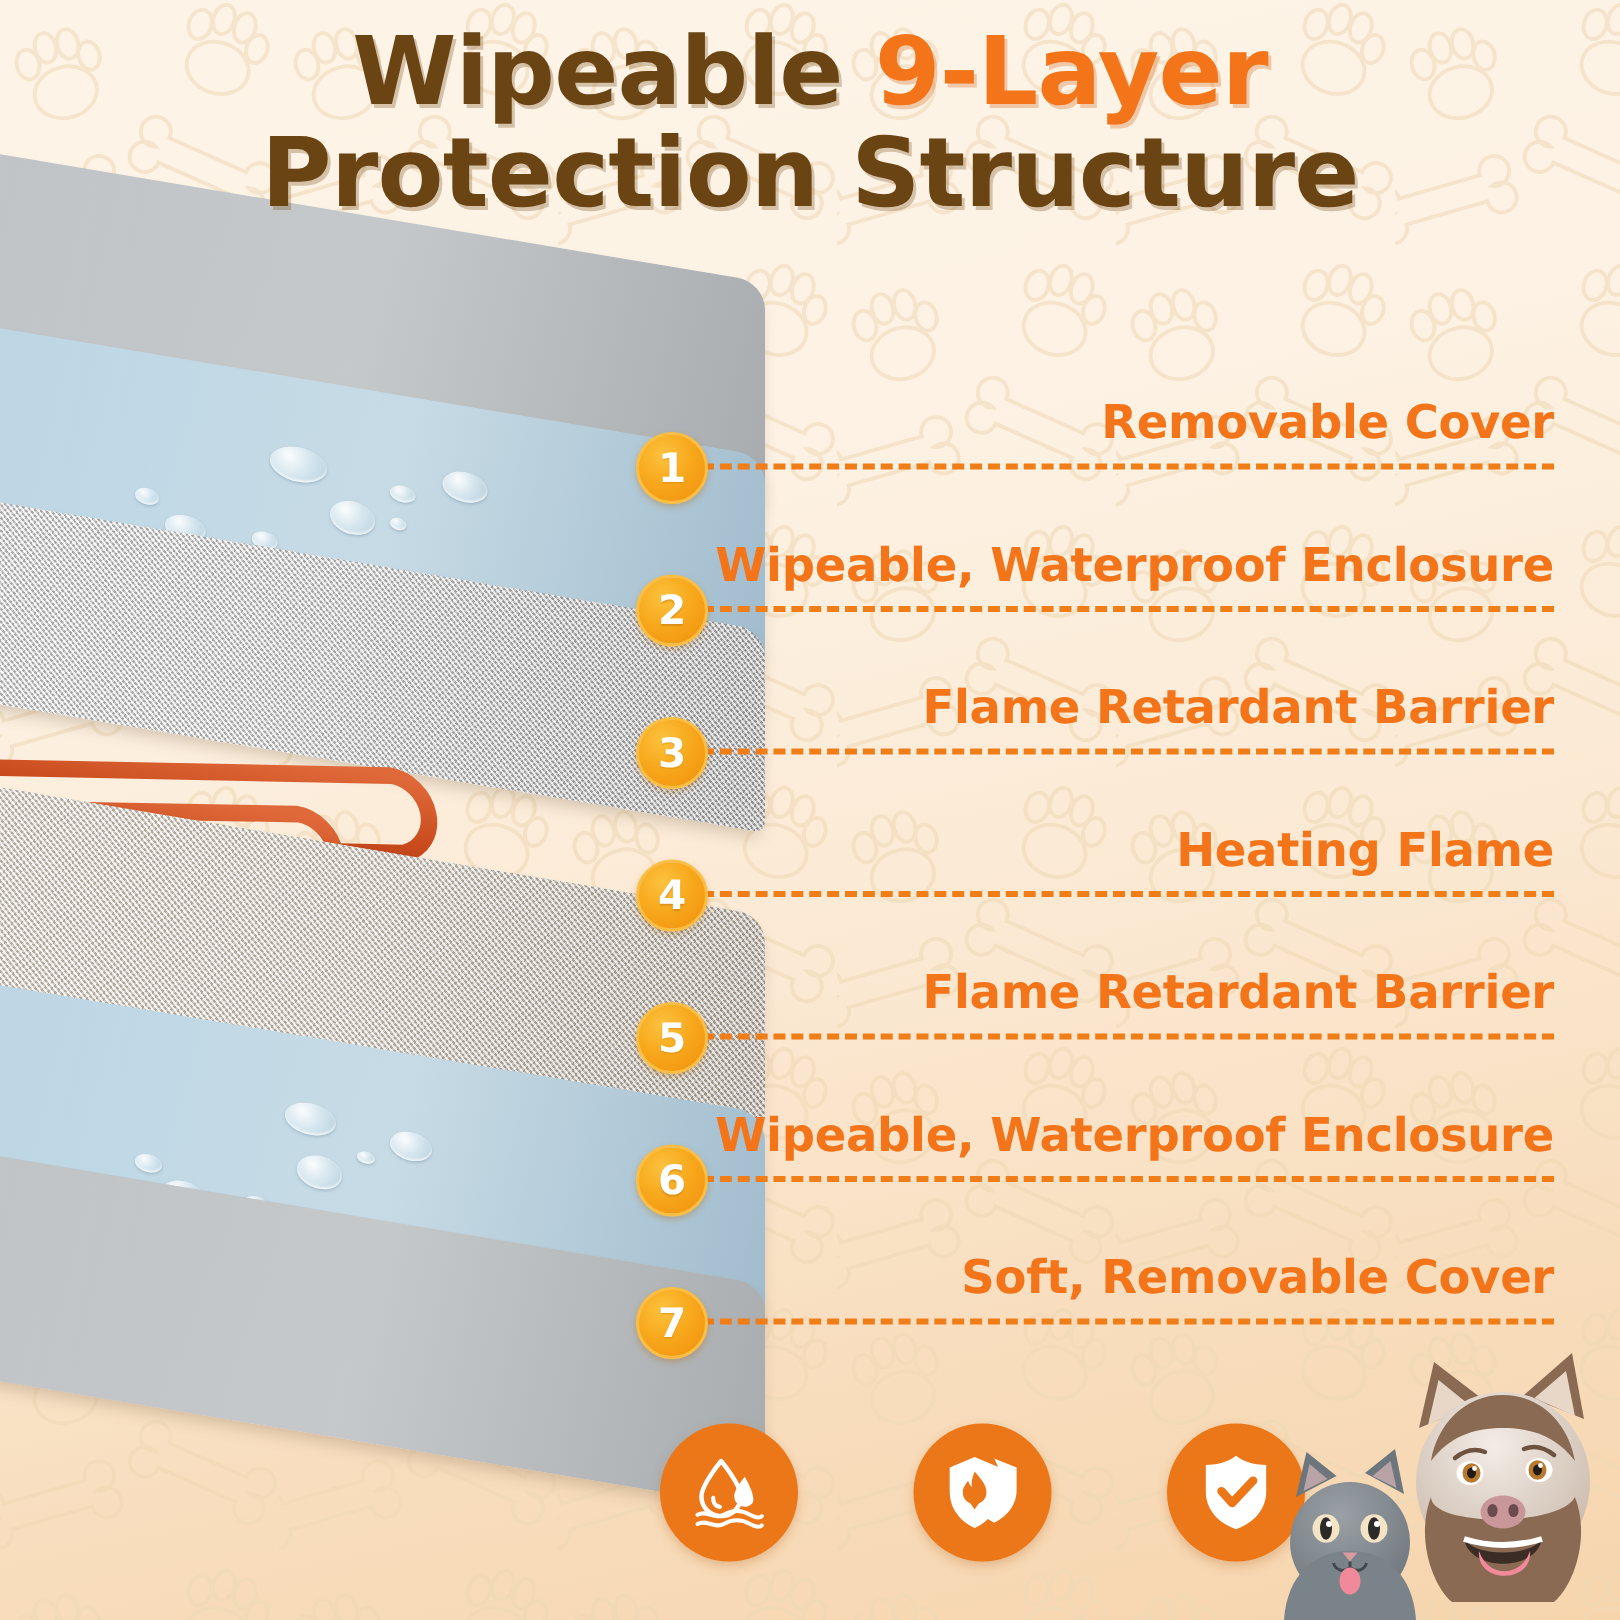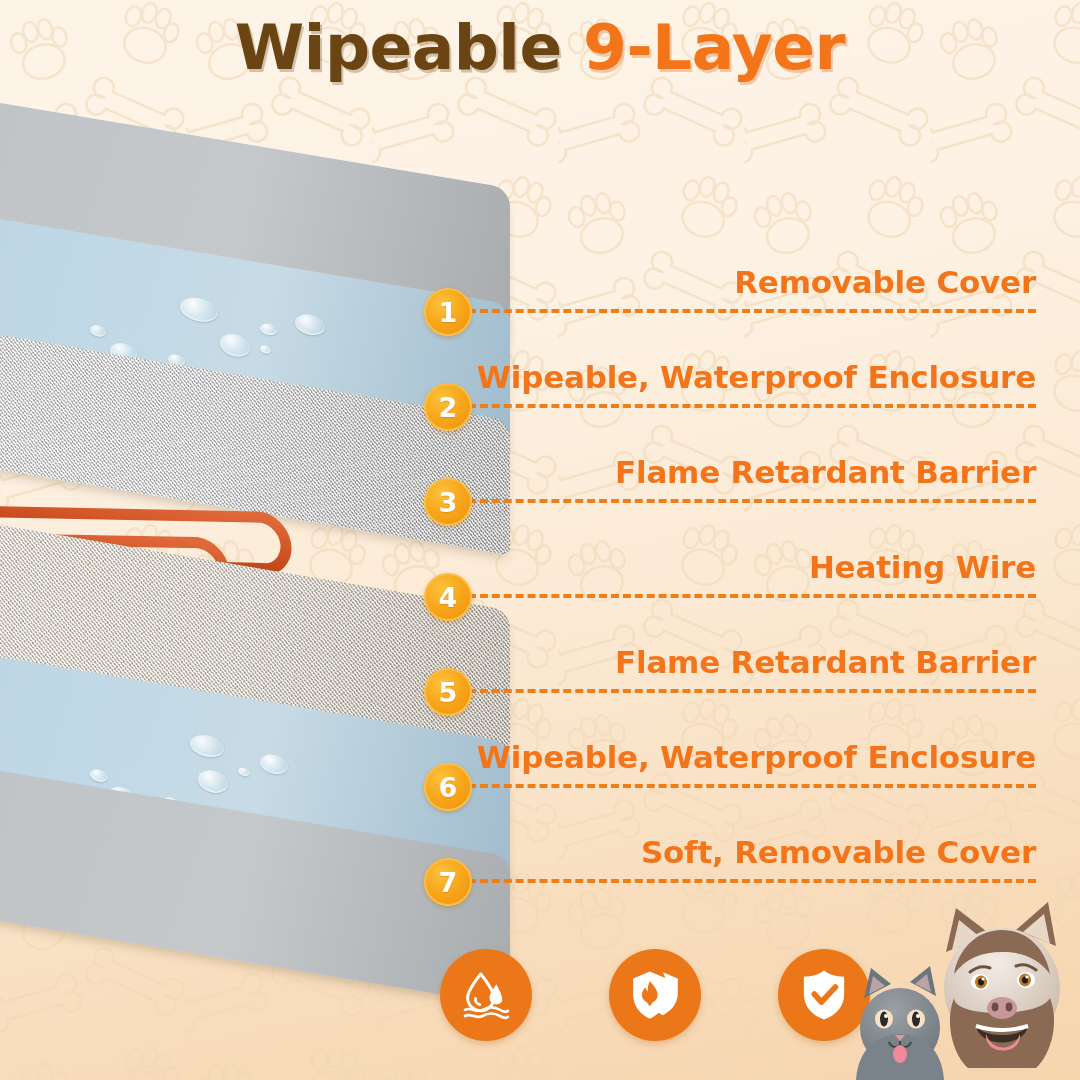--- a/index.html
+++ b/index.html
@@ -140,20 +140,21 @@
             <use href="#bone" x="34" y="140" transform="rotate(-16 34 140)"></use>
           </g>
         </pattern>
       </defs>
       <rect x="0" y="0" width="1080" height="1080" fill="url(#pawpat)"></rect>
     </svg>
   </div>
 
   <div class="title-block">
     <div class="title-line"><span>Wipeable </span><span class="t-accent">9-Layer</span></div>
+    <div class="title-line l2">Protection Structure</div>
   </div>
 
   <div class="stack">
 
     <div class="layer ly-grey" style="top:18px;">
       <div class="sheen"></div>
     </div>
 
     <div class="layer ly-blue" style="top:134px;height:140px;">
       <div class="sheen"></div>
@@ -228,21 +229,21 @@
 
     <div class="callout" style="top:478px;">
       <div class="badge">3</div>
       <div class="dash"></div>
       <div class="co-label">Flame Retardant Barrier</div>
     </div>
 
     <div class="callout" style="top:573px;">
       <div class="badge">4</div>
       <div class="dash"></div>
-      <div class="co-label">Heating Wire</div>
+      <div class="co-label">Heating Flame</div>
     </div>
 
     <div class="callout" style="top:668px;">
       <div class="badge">5</div>
       <div class="dash"></div>
       <div class="co-label">Flame Retardant Barrier</div>
     </div>
 
     <div class="callout" style="top:763px;">
       <div class="badge">6</div>

